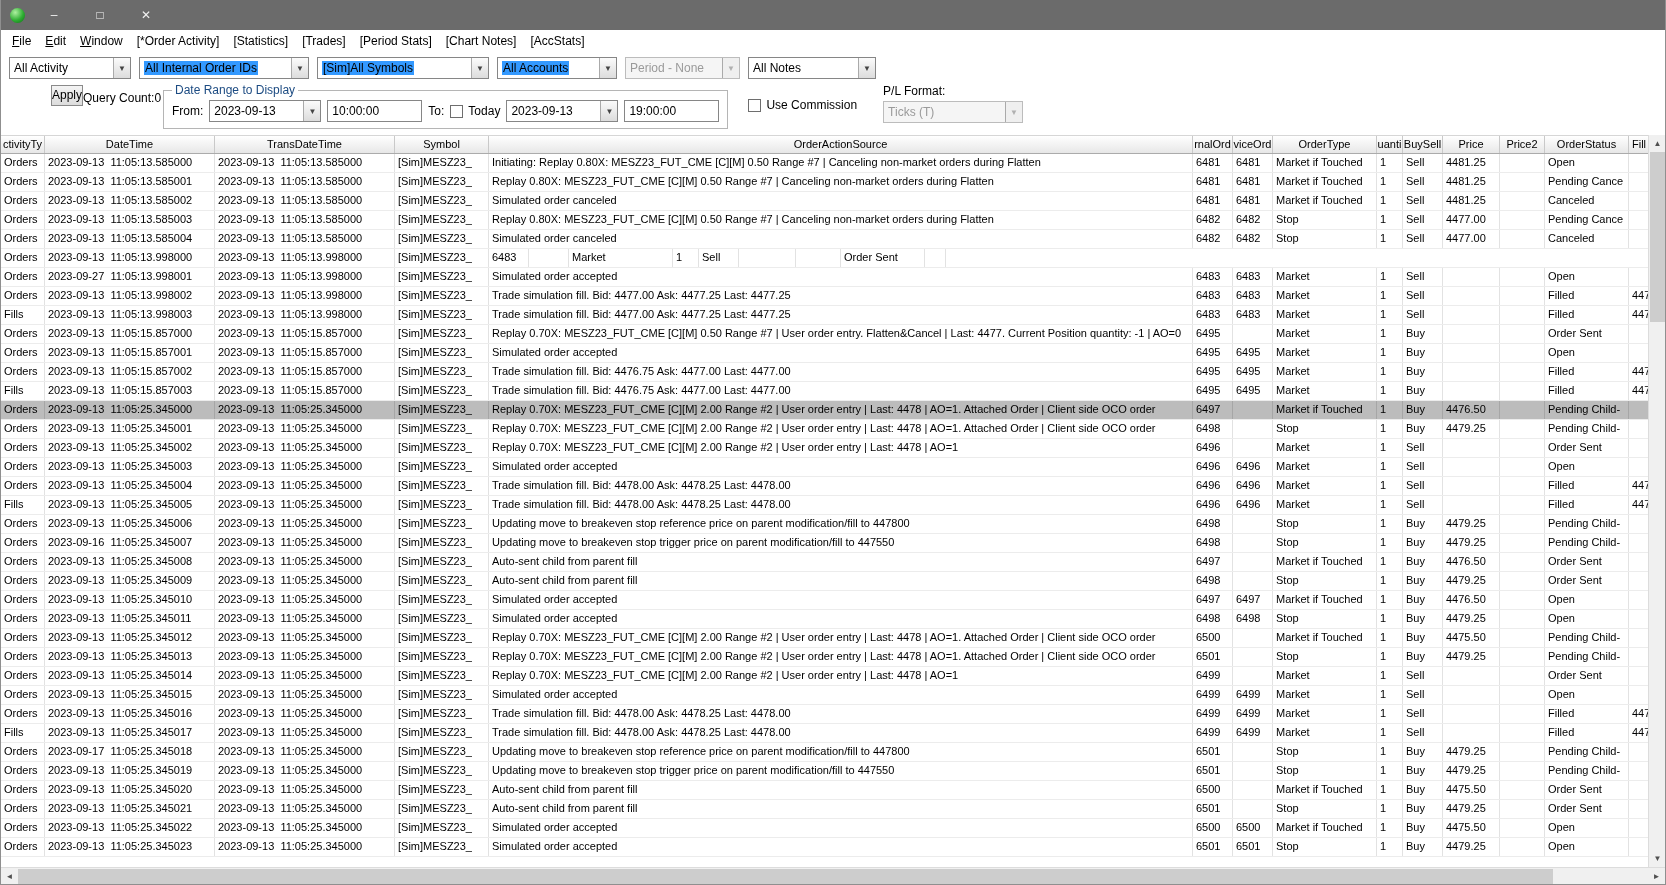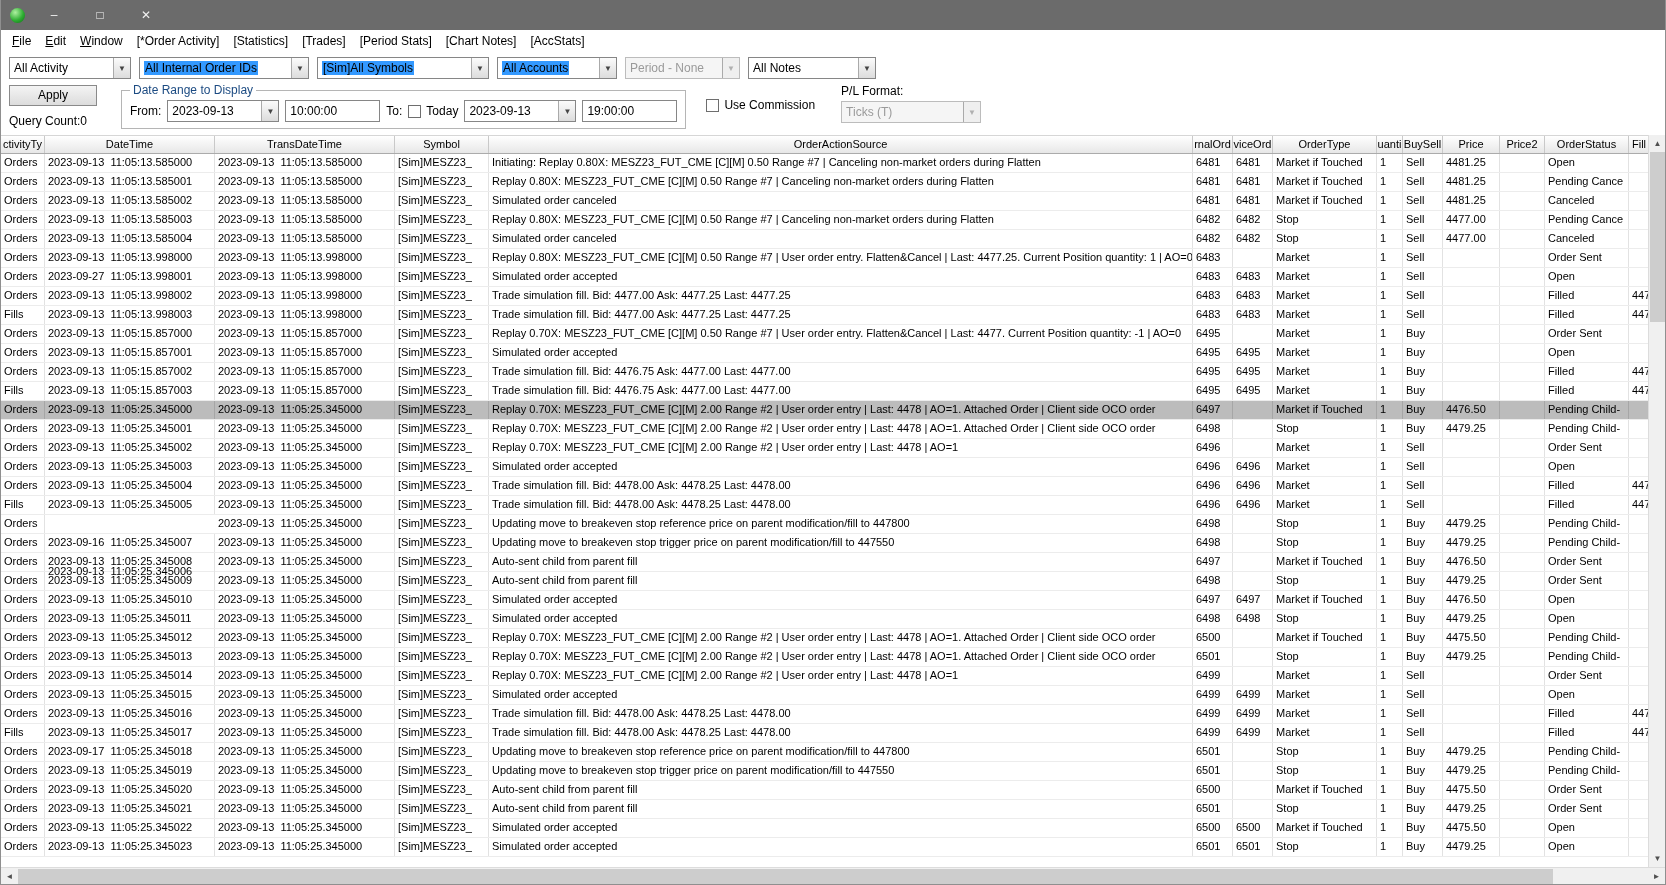--- a/index.html
+++ b/index.html
@@ -27,21 +27,21 @@
   .combo-text { flex:1; padding:3px 8px 0 4px; overflow:hidden; white-space:pre; }
   .combo-text .hl { background:#3399ff; color:#000; padding:0 1px; }
   .combo-arrow { width:17px; border-left:1px solid #aaa; background:linear-gradient(#fbfbfb,#dcdcdc);
                  display:flex; align-items:center; justify-content:center; font-size:8px; color:#444; }
   .combo.disabled { background:#f5f5f5; border-color:#bcbcbc; }
   .combo.disabled .combo-text { color:#9a9a9a; }
   .combo.disabled .combo-arrow { color:#b0b0b0; background:#efefef; }
 
   
   .second-row { height:52px; display:flex; align-items:flex-start; padding-left:8px; flex:none; }
-  .apply-col { display:flex; flex-direction:column; width:100px; flex:none; }
+  .apply-col { display:flex; flex-direction:row; width:100px; flex:none;margin-left:42px; }
   .btn { width:88px; height:21px; border:1px solid #8a8a8a; background:linear-gradient(#f4f4f4,#dcdcdc);
          font-size:12px; text-align:center; line-height:19px; margin-top:2px; }
   .query-count { font-size:12px; margin-top:8px; white-space:pre; }
   fieldset.daterange { border:1px solid #b5b5b5; margin-left:12px; padding:3px 8px 5px 8px; height:46px; flex:none; }
   fieldset.daterange legend { font-size:12px; color:#1c4b82; padding:0 3px; }
   .dr-content { display:flex; align-items:center; gap:6px; }
   .lbl { font-size:12px; white-space:pre; }
   .combo.date { width:112px; }
   input.time { width:95px; height:22px; border:1px solid #868686; font-size:12px; padding:0 4px;
                font-family:"Liberation Sans", sans-serif; }
@@ -267,21 +267,20 @@
             <div class="gcell" style="width: 57px;">4477.00</div>
             <div class="gcell" style="width: 45px;"></div>
             <div class="gcell" style="width: 84px;">Canceled</div>
             <div class="gcell" style="width: 21px;"></div>
           </div>
           <div class="grow">
             <div class="gcell" style="width: 44px;">Orders</div>
             <div class="gcell" style="width: 170px;">2023-09-13  11:05:13.998000</div>
             <div class="gcell" style="width: 180px;">2023-09-13  11:05:13.998000</div>
             <div class="gcell" style="width: 94px;">[Sim]MESZ23_</div>
-            <div class="gcell" style="width: 704px;">Replay 0.80X: MESZ23_FUT_CME [C][M] 0.50 Range #7 | User order entry. Flatten&amp;Cancel | Last: 4477.25. Current Position quantity: 1 | AO=0</div>
             <div class="gcell" style="width: 40px;">6483</div>
             <div class="gcell" style="width: 40px;"></div>
             <div class="gcell" style="width: 104px;">Market</div>
             <div class="gcell" style="width: 26px;">1</div>
             <div class="gcell" style="width: 40px;">Sell</div>
             <div class="gcell" style="width: 57px;"></div>
             <div class="gcell" style="width: 45px;"></div>
             <div class="gcell" style="width: 84px;">Order Sent</div>
             <div class="gcell" style="width: 21px;"></div>
           </div>
@@ -488,21 +487,21 @@
             <div class="gcell" style="width: 104px;">Market</div>
             <div class="gcell" style="width: 26px;">1</div>
             <div class="gcell" style="width: 40px;">Sell</div>
             <div class="gcell" style="width: 57px;"></div>
             <div class="gcell" style="width: 45px;"></div>
             <div class="gcell" style="width: 84px;">Filled</div>
             <div class="gcell" style="width: 21px;">447</div>
           </div>
           <div class="grow">
             <div class="gcell" style="width: 44px;">Orders</div>
-            <div class="gcell" style="width: 170px; margin-top: 48px;">2023-09-13  11:05:25.345006</div>
+            <div class="gcell" style="width: 170px;">2023-09-13  11:05:25.345006</div>
             <div class="gcell" style="width: 180px;">2023-09-13  11:05:25.345000</div>
             <div class="gcell" style="width: 94px;">[Sim]MESZ23_</div>
             <div class="gcell" style="width: 704px;">Updating move to breakeven stop reference price on parent modification/fill to 447800</div>
             <div class="gcell" style="width: 40px;">6498</div>
             <div class="gcell" style="width: 40px;"></div>
             <div class="gcell" style="width: 104px;">Stop</div>
             <div class="gcell" style="width: 26px;">1</div>
             <div class="gcell" style="width: 40px;">Buy</div>
             <div class="gcell" style="width: 57px;">4479.25</div>
             <div class="gcell" style="width: 45px;"></div>

